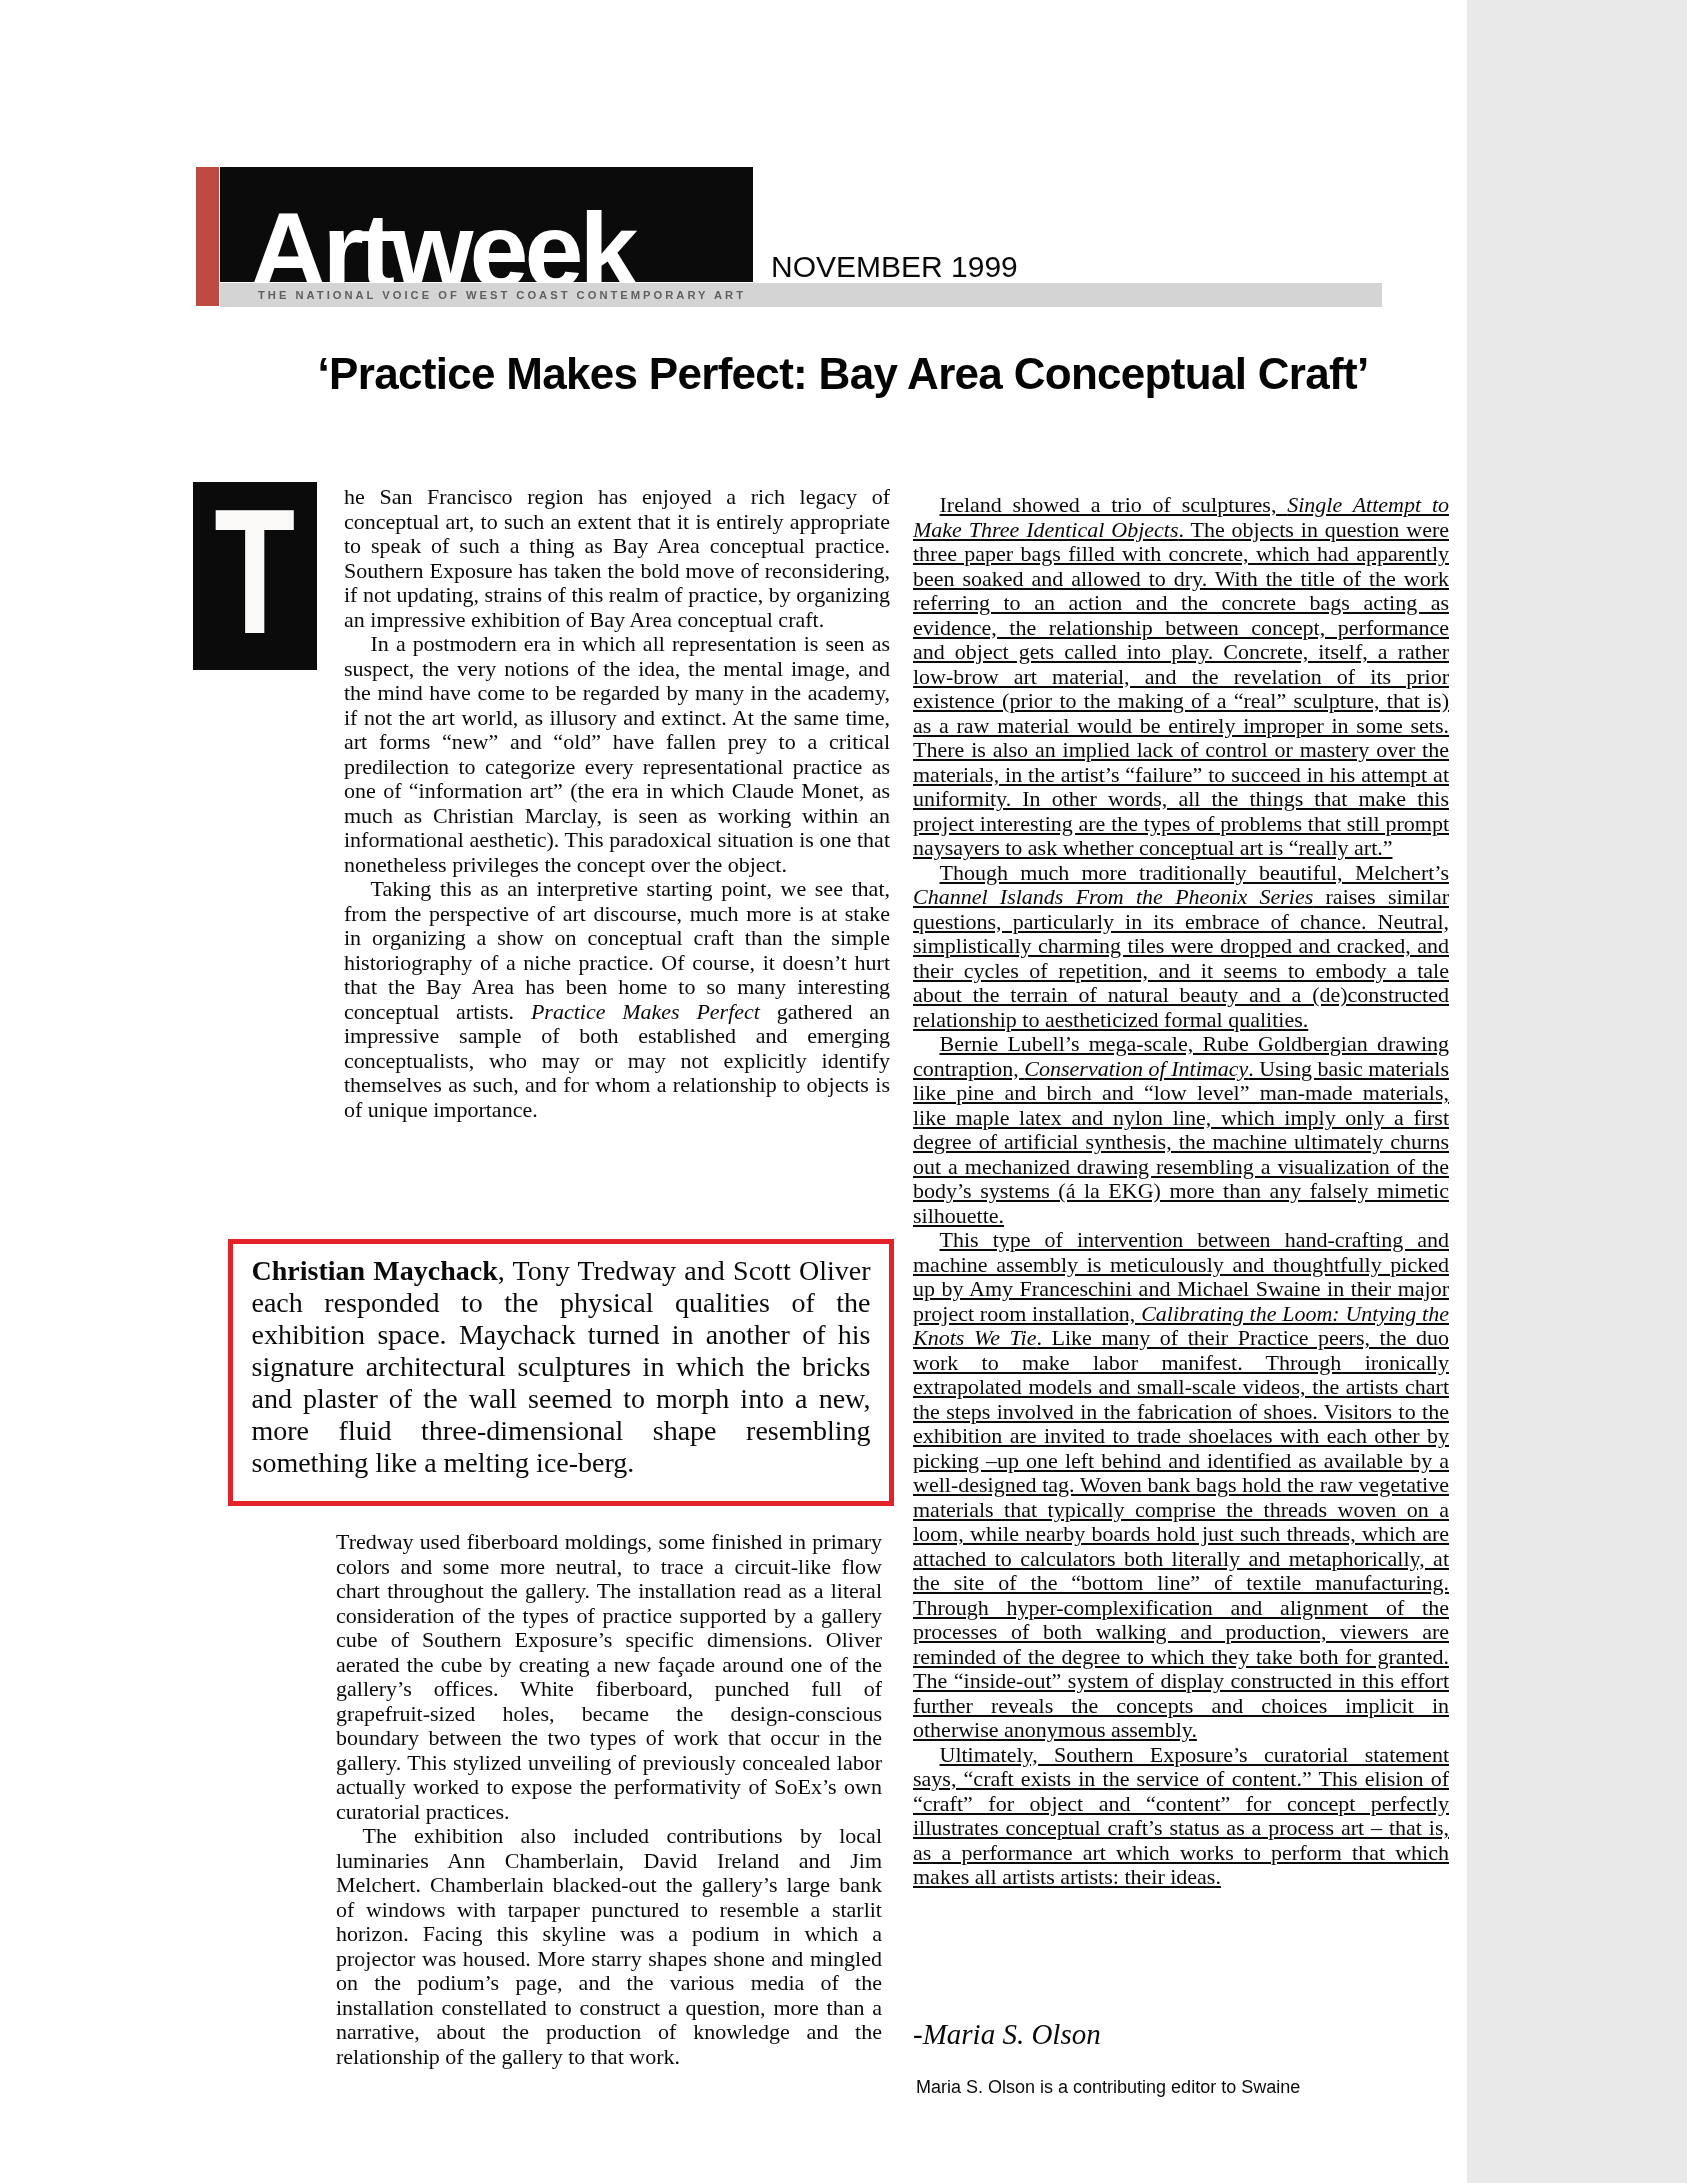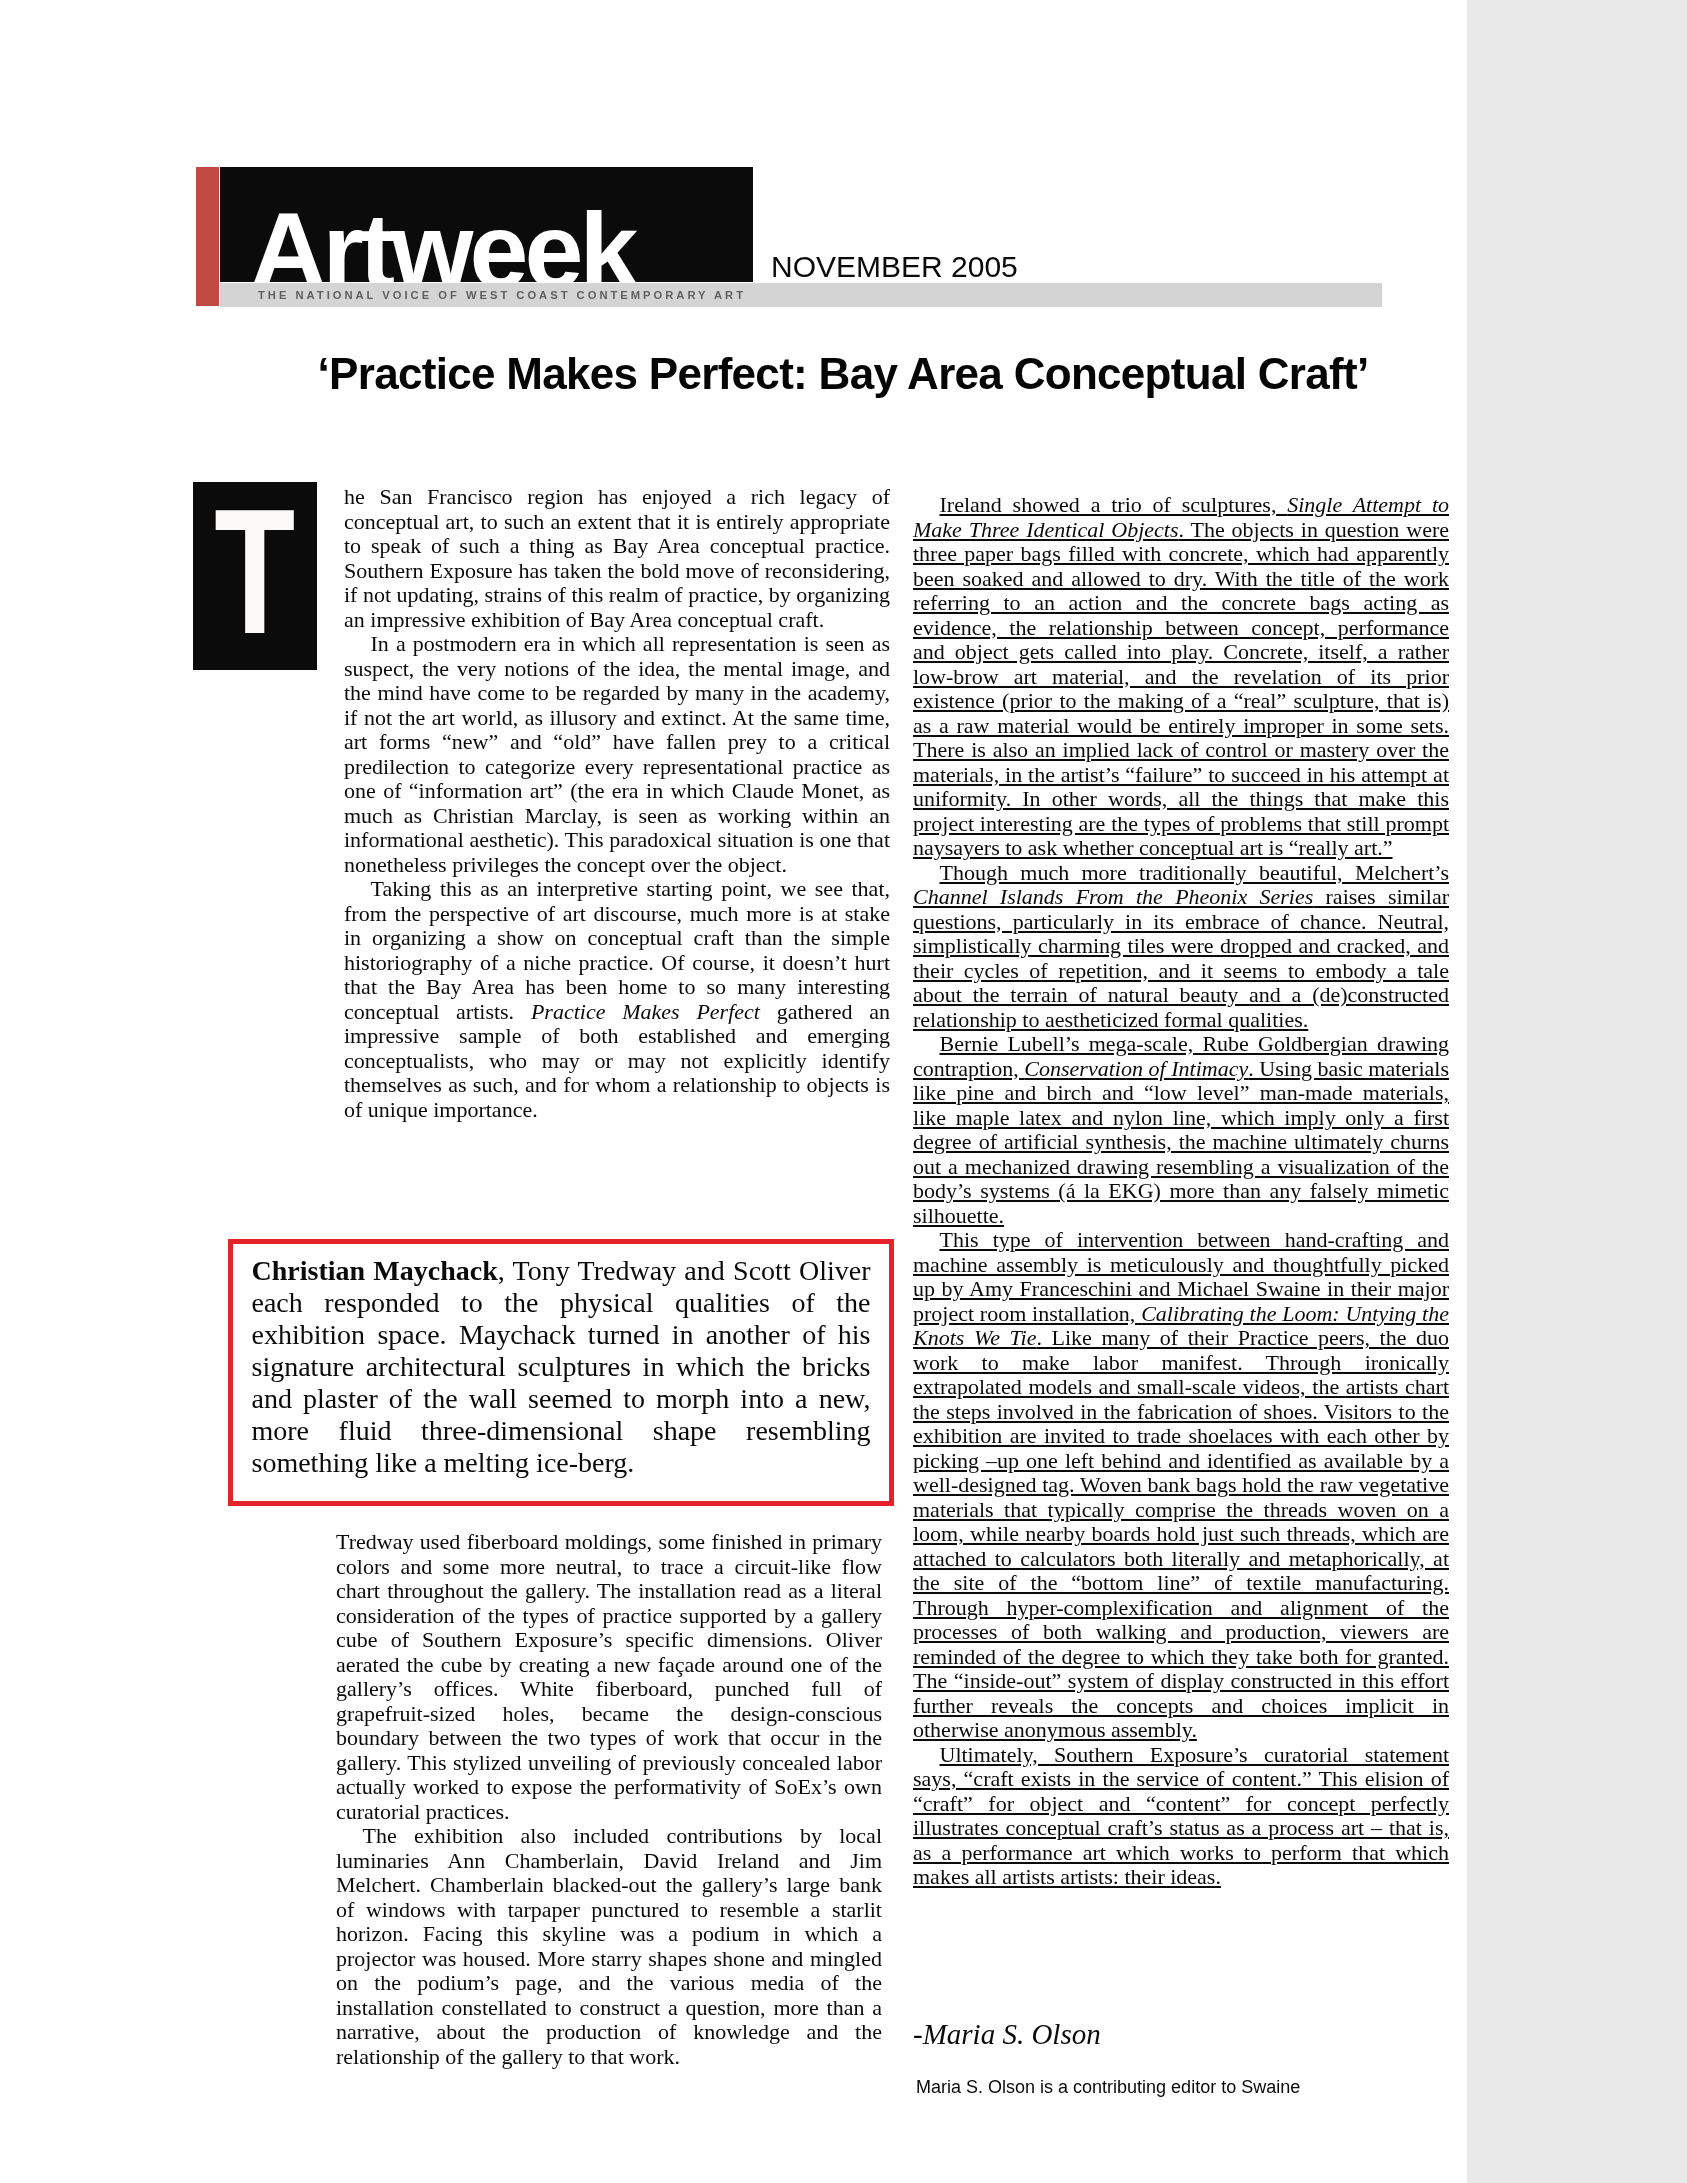--- a/index.html
+++ b/index.html
@@ -60,21 +60,21 @@
 <div class="page">
 
   <header>
     <div class="red-bar"></div>
     <div class="logo-box">
       <span class="logo">Artweek</span>
     </div>
     <div class="gray-bar">
       <span class="tagline">THE NATIONAL VOICE OF WEST COAST CONTEMPORARY ART</span>
     </div>
-    <div class="issue">NOVEMBER 2005</div>
+    <div class="issue">NOVEMBER 1999</div>
   </header>
 
   <h1 class="headline">‘Practice Makes Perfect: Bay Area Conceptual Craft’</h1>
 
   <div class="dropcap-box">
     <span class="dropcap">T</span>
   </div>
 
   <section class="col col-left-upper">
       <p class="body-p"><span>he San Francisco region has enjoyed a rich legacy of conceptual art, to such an extent that it is entirely appropriate to speak of such a thing as Bay Area conceptual practice. Southern Exposure has taken the bold move of reconsidering, if not updating, strains of this realm of practice, by organizing an impressive exhibition of Bay Area conceptual craft.</span></p>

